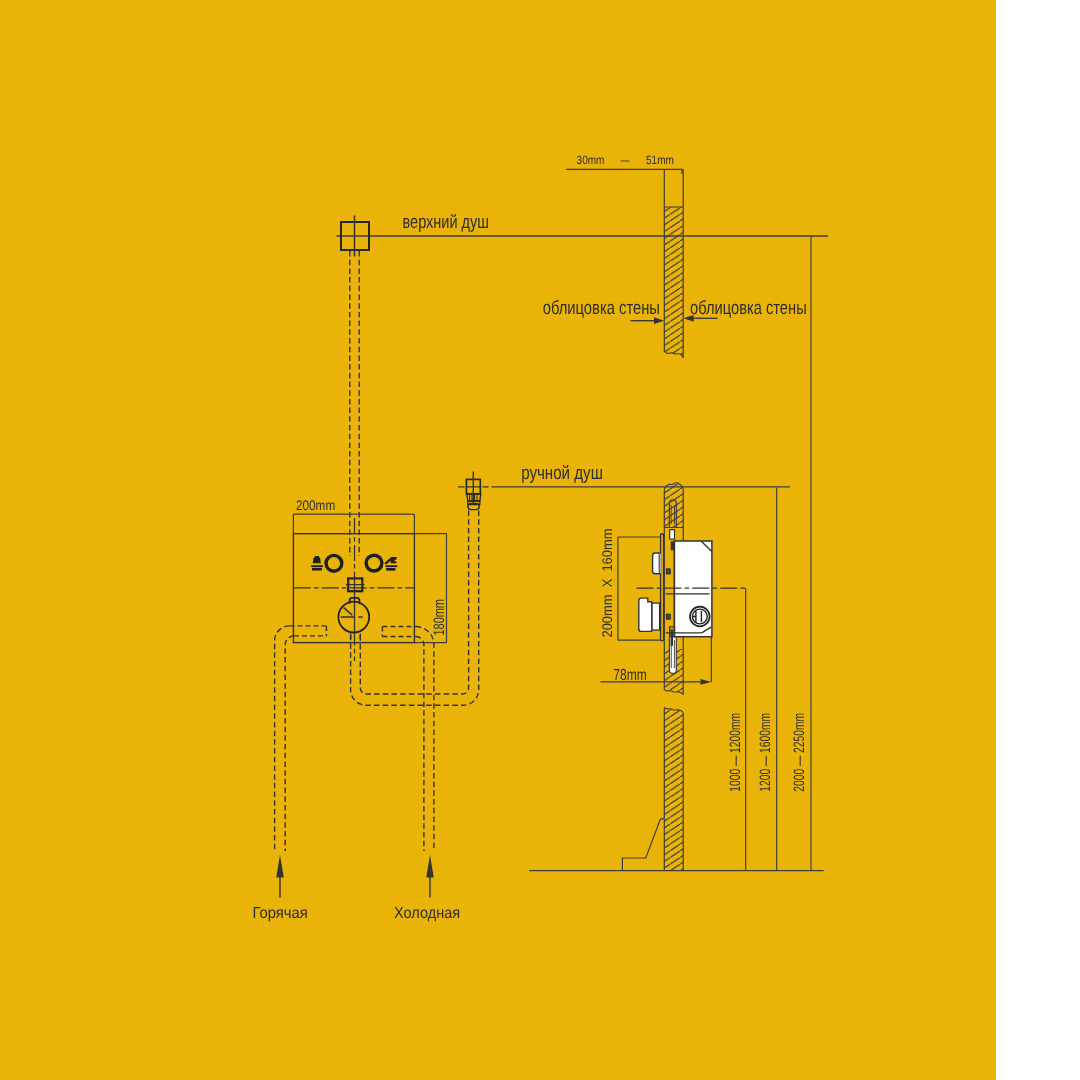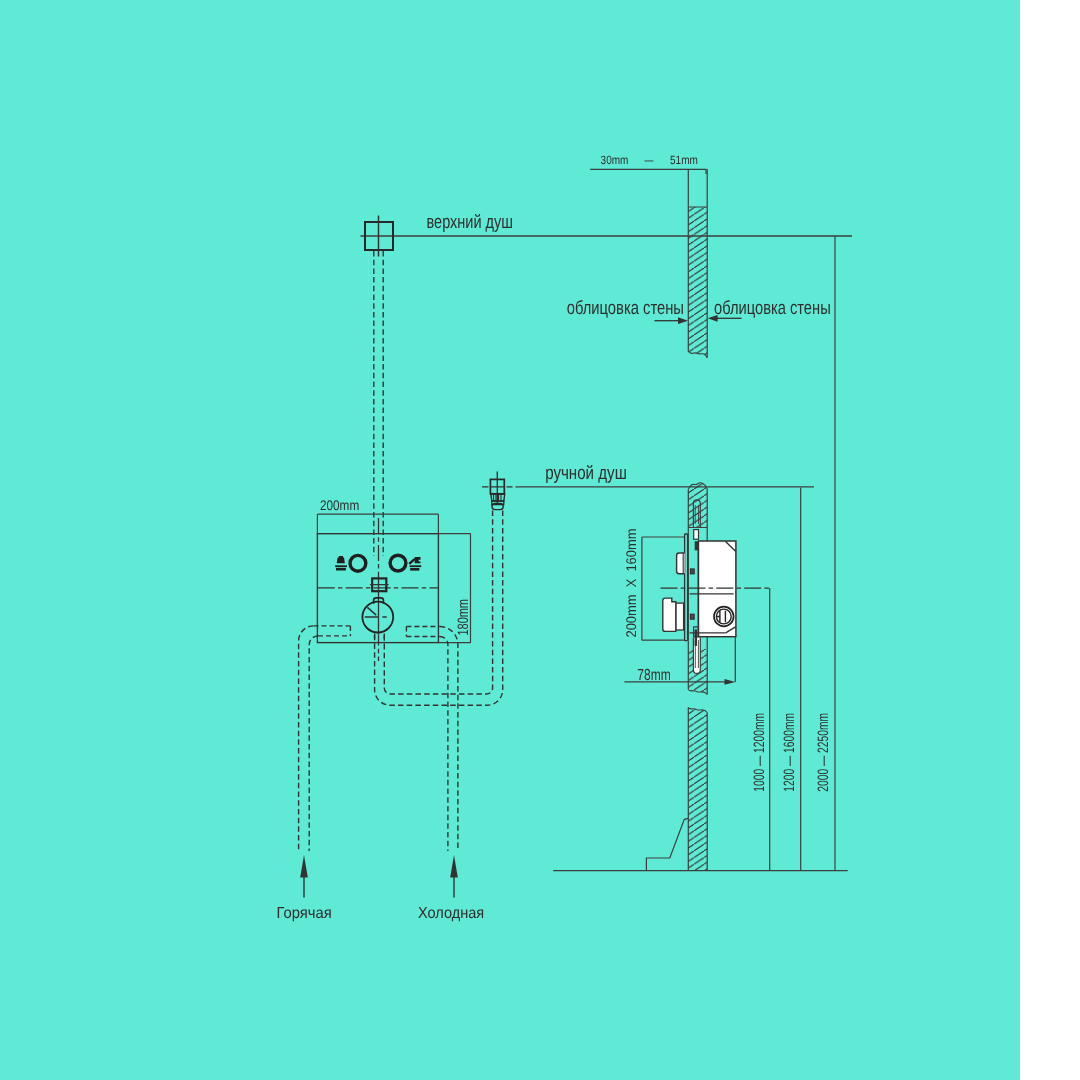--- a/index.html
+++ b/index.html
@@ -1,16 +1,16 @@
 <!DOCTYPE html>
 <html><head>
 <meta charset="utf-8">
 <style>
 html,body{margin:0;padding:0;background:#ffffff;}
-#page{width:996px;height:1080px;position:relative;background:#5eead4;overflow:hidden;padding-left:24px;}
+#page{width:996px;height:1080px;position:relative;background:#eab308;overflow:hidden;}
 text{font-family:"Liberation Sans",sans-serif;fill:#2e2e2e;-webkit-font-smoothing:antialiased;text-rendering:geometricPrecision;}
 </style>
 </head>
 <body>
 <div id="page">
 <svg width="1080" height="1080" viewBox="0 0 1080 1080" xmlns="http://www.w3.org/2000/svg">
 <defs>
 <pattern id="hat" width="10" height="6.7" patternUnits="userSpaceOnUse">
 <path d="M0 6.7 L10 0 M-2.5 8.38 L2.5 5.03 M7.5 1.68 L12.5 -1.68" stroke="#343434" stroke-width="1.1" fill="none"></path>
 </pattern>

